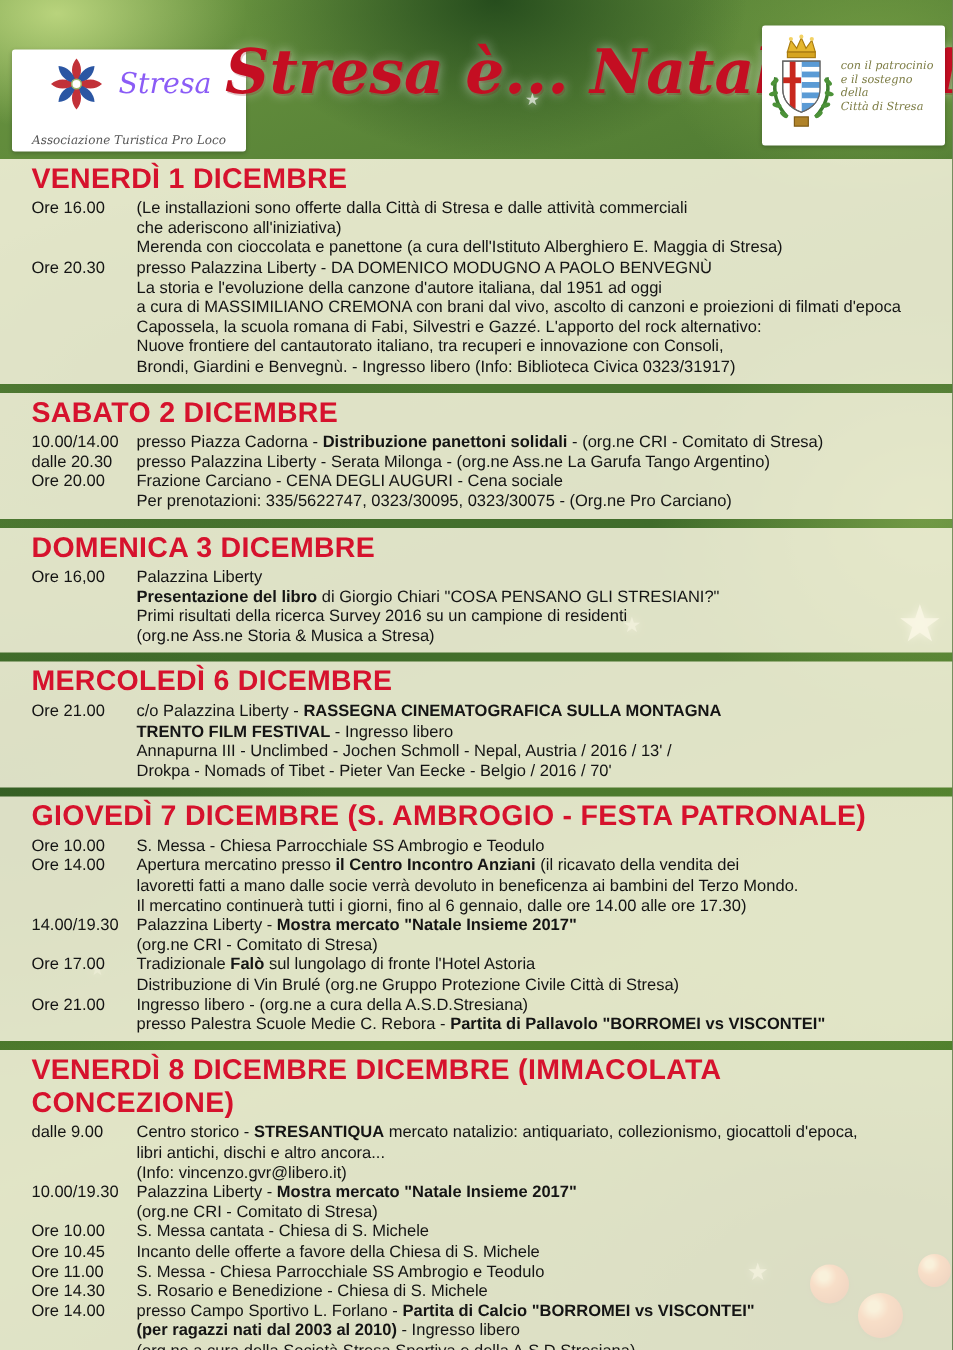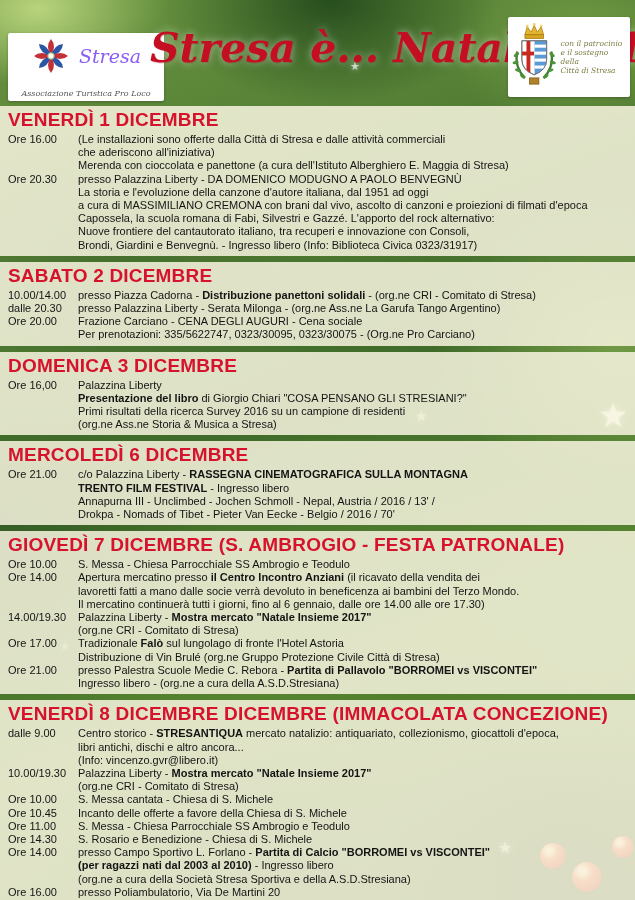--- a/index.html
+++ b/index.html
@@ -36,21 +36,21 @@
   .ll-name{font-family:"DejaVu Serif",serif;font-style:italic;font-size:19px;color:#8b5cf6;}
   .ll-sub{font-family:"DejaVu Serif",serif;font-style:italic;font-size:8px;color:#555;margin-top:13px;white-space:nowrap;}
   .poster-title{position:absolute;left:150px;right:128px;top:24px;text-align:center;
     font-family:"DejaVu Serif",serif;font-style:italic;font-weight:bold;font-size:41px;
     color:#c40e22;text-shadow:0 0 8px rgba(255,255,255,.55), 1px 1px 0 rgba(120,0,0,.25);
     white-space:nowrap;}
   .logo-right{right:5px;top:17px;width:116px;height:76px;padding:2px 3px;gap:3px;}
   .crest-text{font-family:"DejaVu Serif",serif;font-style:italic;font-size:7.5px;line-height:9px;color:#7d7d45;}
   
   .program{position:relative;z-index:1;flex:1 1 auto;display:flex;flex-direction:column;gap:6px;padding:8px 0 2px;}
-  .sec{background:rgba(248,244,223,.86);padding:2px 8px 4px;}
+  .sec{background:rgba(248,244,223,.86);padding:2px 21px 4px;}
   .sec h2{margin:1px 0 2px;font-size:19px;line-height:22px;font-weight:bold;color:#d6122d;letter-spacing:.2px;}
   .event{display:grid;grid-template-columns:62px 1fr;column-gap:8px;font-size:11px;line-height:13.2px;color:#141414;}
   .etime{white-space:nowrap;}
   .eline{min-height:13px;}
   .b{font-weight:bold;}
 </style>
 </head>
 <body>
 
 <div class="poster">
@@ -241,22 +241,22 @@
         <div class="event">
           <div class="etime">Ore 17.00</div>
           <div class="edesc">
             <div class="eline"><span>Tradizionale </span><span class="b">Falò</span><span> sul lungolago di fronte l'Hotel Astoria</span></div>
             <div class="eline"><span>Distribuzione di Vin Brulé (org.ne Gruppo Protezione Civile Città di Stresa)</span></div>
           </div>
         </div>
         <div class="event">
           <div class="etime">Ore 21.00</div>
           <div class="edesc">
+            <div class="eline"><span>Ingresso libero - (org.ne a cura della A.S.D.Stresiana)</span></div>
             <div class="eline"><span>presso Palestra Scuole Medie C. Rebora - </span><span class="b">Partita di Pallavolo "BORROMEI vs VISCONTEI"</span></div>
-            <div class="eline"><span>Ingresso libero - (org.ne a cura della A.S.D.Stresiana)</span></div>
           </div>
         </div>
       </section>
       <section class="sec">
         <h2>VENERDÌ 8 DICEMBRE DICEMBRE (IMMACOLATA CONCEZIONE)</h2>
         <div class="event">
           <div class="etime">dalle 9.00</div>
           <div class="edesc">
             <div class="eline"><span>Centro storico - </span><span class="b">STRESANTIQUA</span><span> mercato natalizio: antiquariato, collezionismo, giocattoli d'epoca,</span></div>
             <div class="eline"><span>libri antichi, dischi e altro ancora...</span></div>

